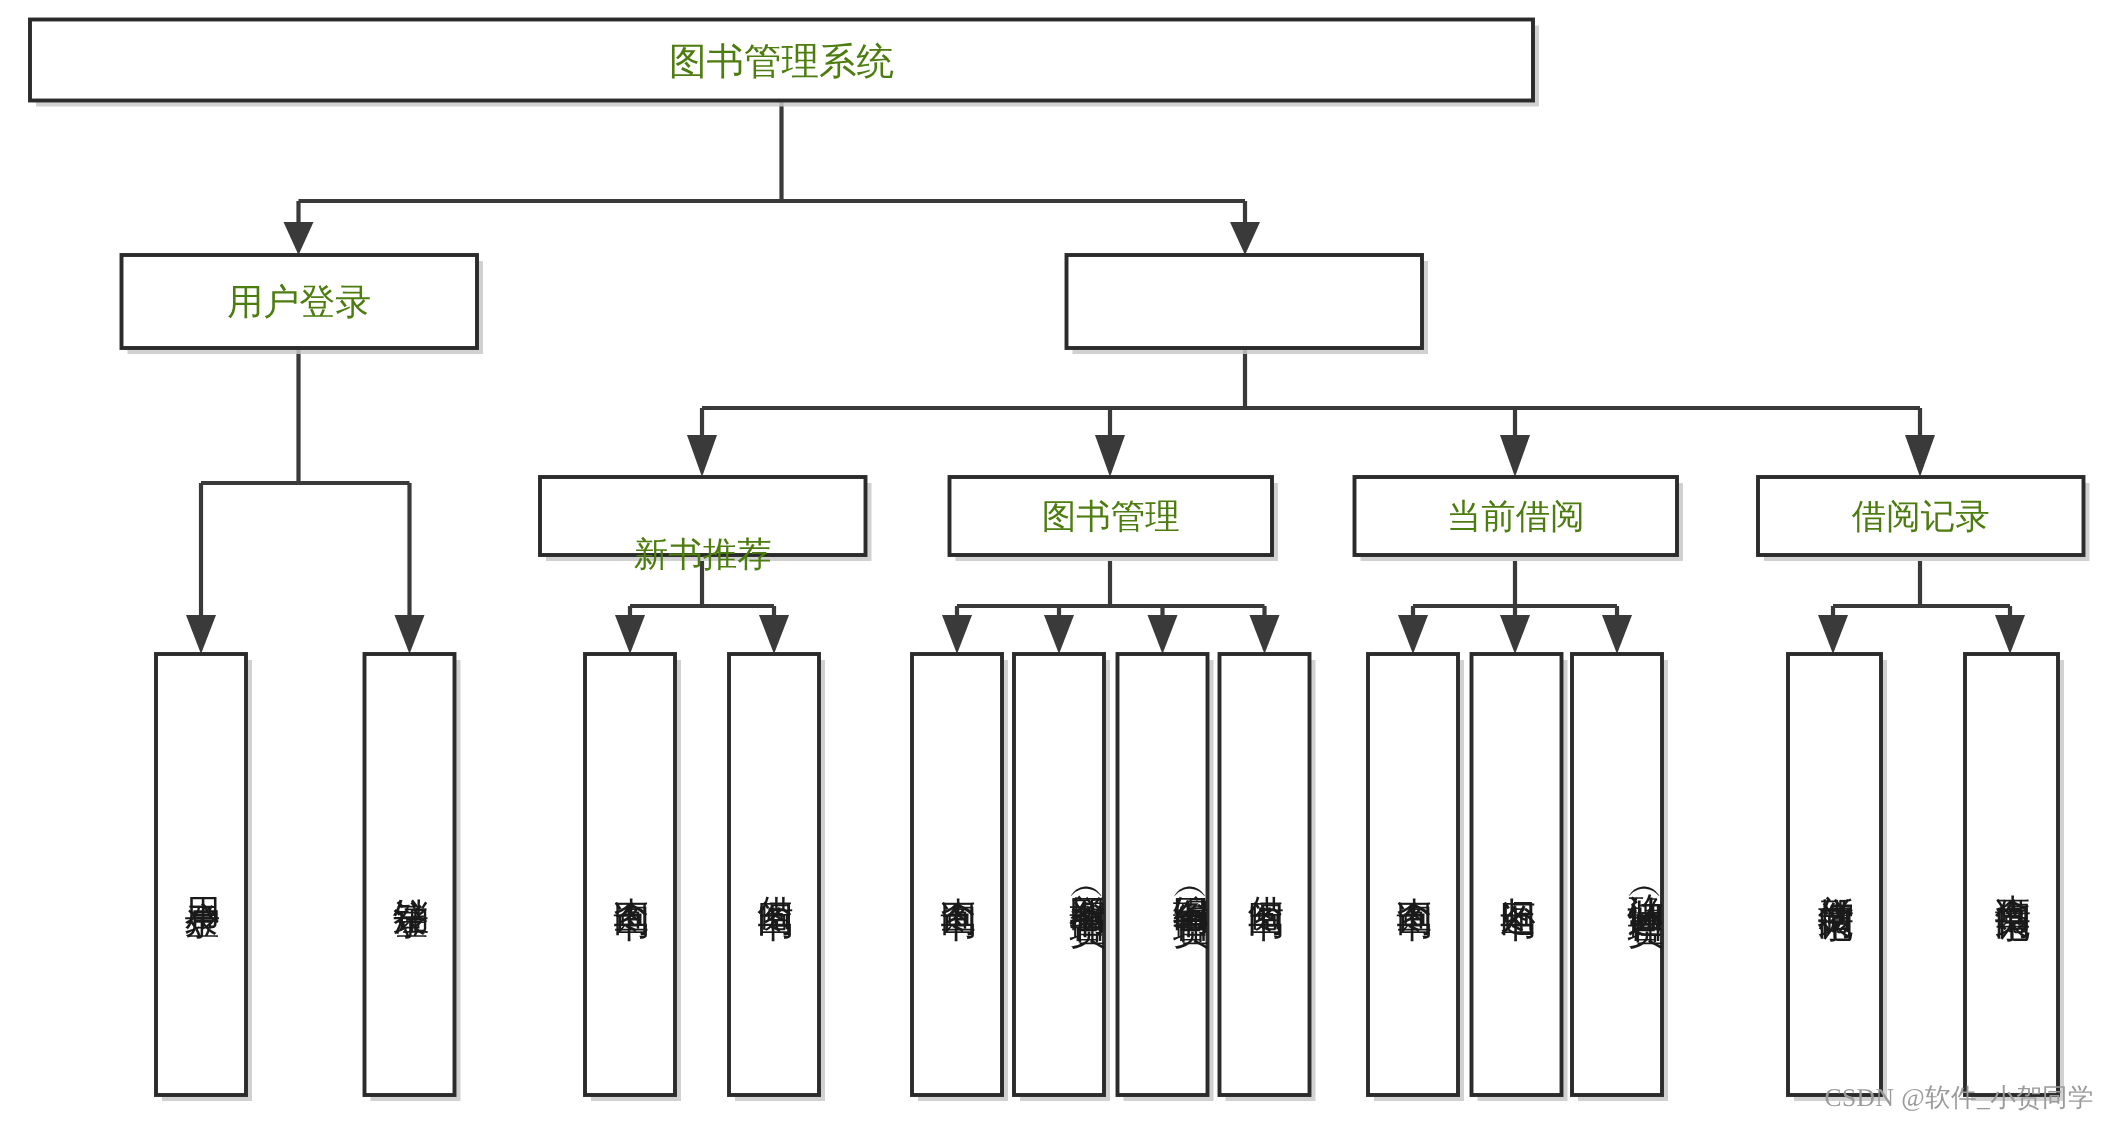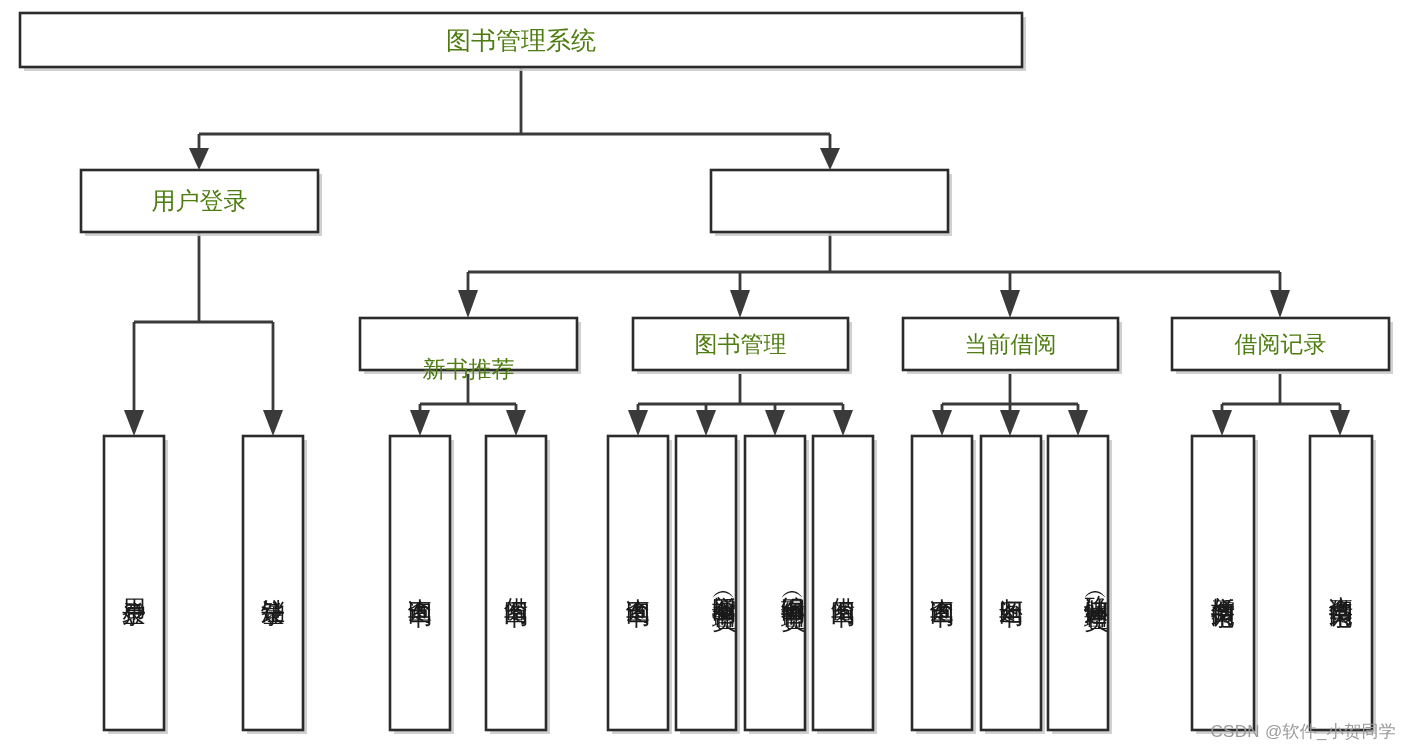--- a/index.html
+++ b/index.html
@@ -43,21 +43,21 @@
     stroke-linecap: butt;
   }
   .arrow-head {
     fill: #3a3a3a;
     stroke: none;
   }
   .watermark {
     position: absolute;
     right: 9px;
     bottom: 4px;
-    font-family: Liberation Sans, sans-serif;
+    font-family: Liberation Serif, serif;
     font-size: 17px;
     color: #9a9a9a;
     white-space: nowrap;
     letter-spacing: 0.3px;
   }
   .vbox-text {
     position: absolute;
     box-sizing: border-box;
     writing-mode: vertical-rl;
     text-orientation: upright;

